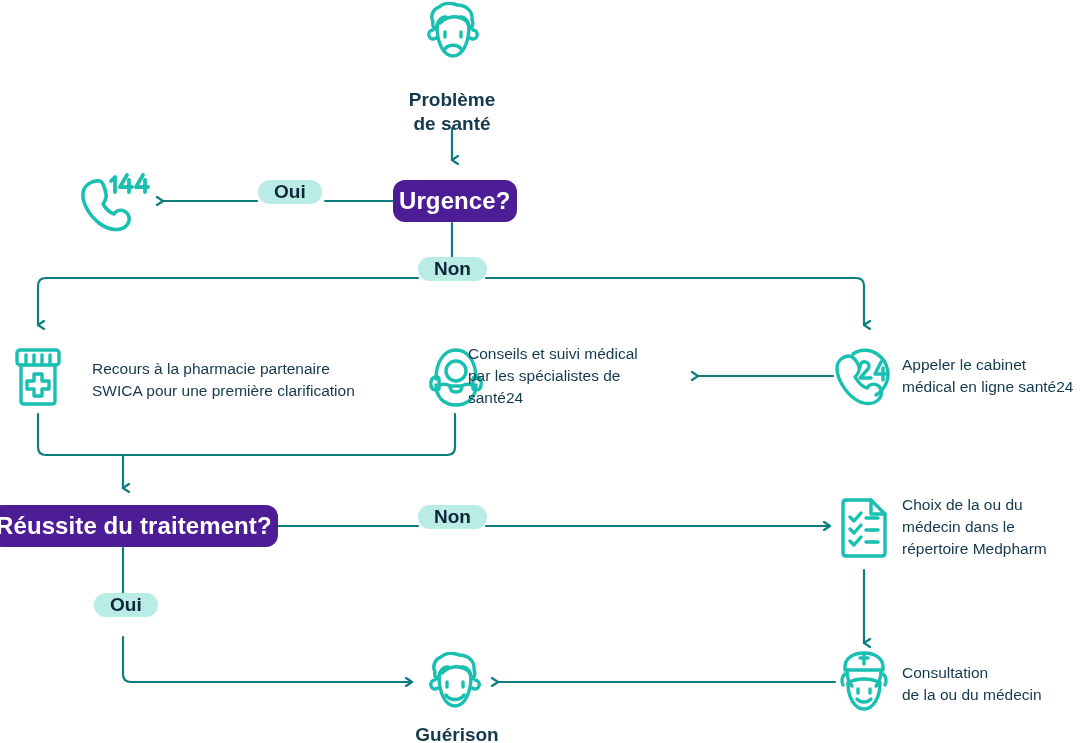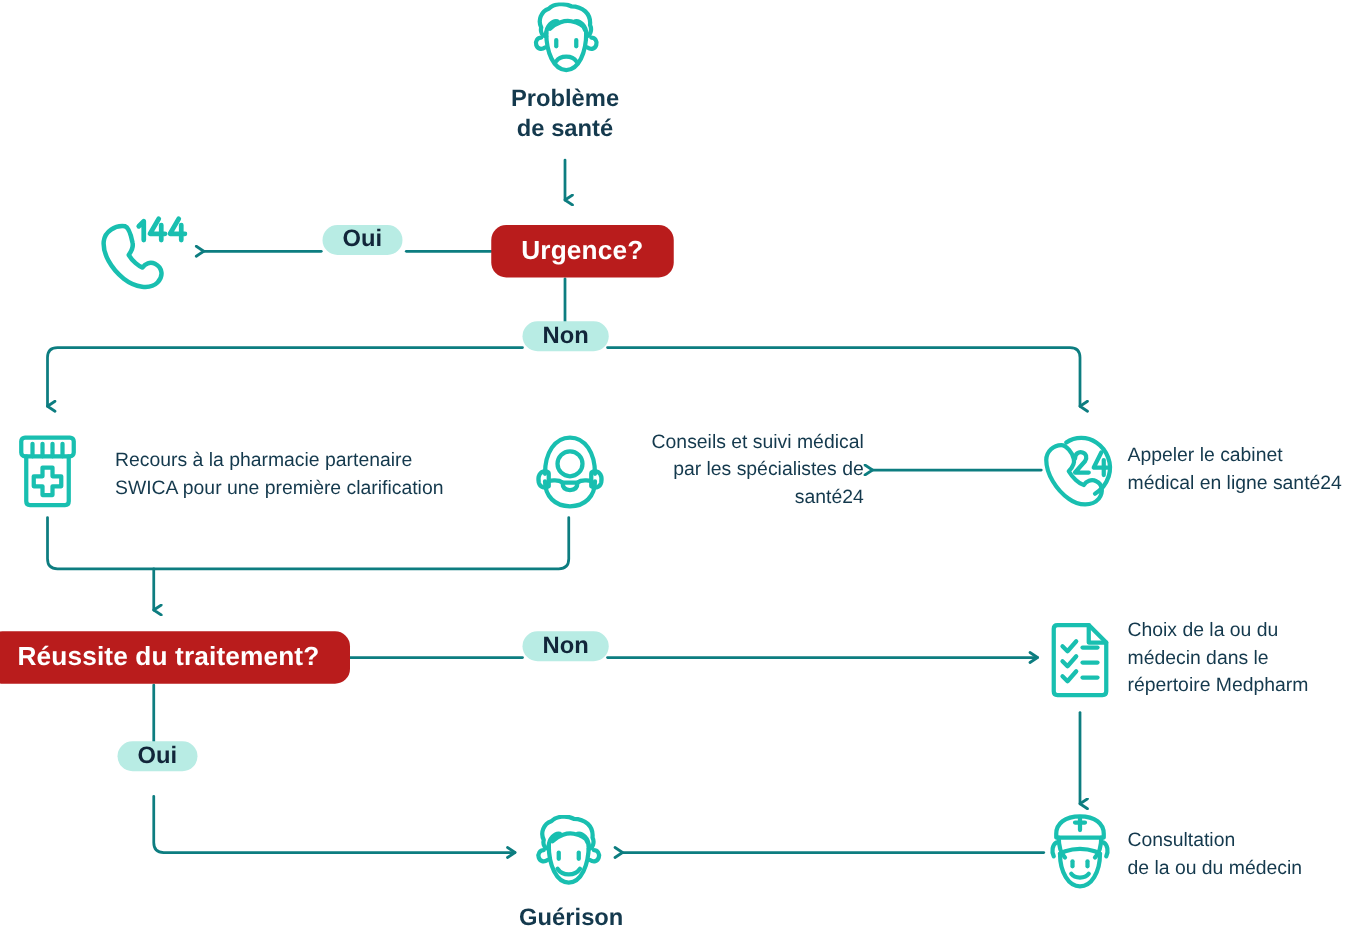--- a/index.html
+++ b/index.html
@@ -22,30 +22,30 @@
     left: 0; top: 0;
     width: 1083px;
     height: 743px;
     pointer-events: none;
   }
   .node {
     position: absolute;
   }
   
   .pill-dark {
-    background: #b91c1c;
+    background: #4c1d95;
     color: #ffffff;
     border-radius: 12px;
     font-weight: bold;
-    font-size: 21px;
+    font-size: 24px;
     letter-spacing: .1px;
     display: flex;
     align-items: center;
     justify-content: center;
-    padding: 0 24px;
+    padding: 0 6px;
     height: 42px;
     box-sizing: border-box;
     white-space: nowrap;
   }
   
   .pill-light {
     background: #b8ece4;
     color: #12263a;
     border-radius: 12px;
     font-weight: bold;
@@ -134,21 +134,21 @@
       <path d="M13,25 C13,19 18,14 22,15"></path>
       <path d="M45,25 C45,19 40,14 36,15"></path>
       <path d="M16,21 C21,16 28,14 33,15 C38,16 43,18 44,22"></path>
       <path d="M9,28 C6,28 4,31 5,34 C6,37 9,38 12,36"></path>
       <path d="M49,28 C52,28 54,31 53,34 C52,37 49,38 46,36"></path>
       <line x1="21" y1="30" x2="21" y2="35"></line>
       <line x1="37" y1="30" x2="37" y2="35"></line>
       <path d="M21,47 C24,42 34,42 37,47"></path>
     </svg>
   </div>
-  <div class="node caption-center" style="left:352px; top:68px; width:200px;">Problème
+  <div class="node caption-center" style="left:352px; top:88px; width:200px;">Problème
 de santé</div>
 
   <div class="icon-wrap" style="left:78px; top:168px;">
     <svg width="72" height="70" viewBox="0 0 72 70" fill="none" stroke="#19bfb0" stroke-width="3.6" stroke-linecap="round" stroke-linejoin="round">
       <path d="M22,13 C14,12 6,17 5,25 C4,35 11,47 21,55 C30,62 42,64 48,58 C53,53 52,46 46,43 C42,41 38,43 36,46 C33,45 28,41 25,36 C27,33 29,30 28,26 C27,21 25,14 22,13 Z"></path>
       <g stroke-width="3.8">
         <path d="M33,13 L37,9 L37,24"></path>
         <path d="M49,7 L42,19 L54,19 M51,12 L51,24"></path>
         <path d="M65,7 L58,19 L70,19 M67,12 L67,24"></path>
       </g>
@@ -179,21 +179,21 @@
     <svg width="56" height="64" viewBox="0 0 56 64" fill="none" stroke="#19bfb0" stroke-width="3.4" stroke-linecap="round" stroke-linejoin="round">
       <path d="M8,34 C8,17 16,5 28,5 C40,5 48,17 48,34"></path>
       <circle cx="28" cy="26" r="10"></circle>
       <path d="M8,32 C4,32 2,36 3,41 C4,45 8,46 11,44 L11,34 C11,32 10,32 8,32 Z"></path>
       <path d="M48,32 C52,32 54,36 53,41 C52,45 48,46 45,44 L45,34 C45,32 46,32 48,32 Z"></path>
       <path d="M11,40 C11,40 18,38 22,41 L34,41 C38,38 45,40 45,40"></path>
       <path d="M8,40 C8,52 16,60 28,60 C40,60 48,52 48,40"></path>
       <path d="M22,41 C22,45 24,47 28,47 C32,47 34,45 34,41"></path>
     </svg>
   </div>
-  <div class="node caption" style="left:481px; top:343px; width:210px;text-align:right;">Conseils et suivi médical
+  <div class="node caption" style="left:468px; top:343px; width:210px;">Conseils et suivi médical
 par les spécialistes de
 santé24</div>
 
   <div class="icon-wrap" style="left:832px; top:345px;">
     <svg width="64" height="64" viewBox="0 0 64 64" fill="none" stroke="#19bfb0" stroke-width="3.4" stroke-linecap="round" stroke-linejoin="round">
       <path d="M17,11 C11,11 5,16 5,23 C5,34 13,47 23,54 C31,60 42,60 47,54 C51,49 50,42 45,40 C41,38 37,40 35,43 C31,42 26,37 23,32 C26,29 28,26 27,22 C26,17 21,11 17,11 Z"></path>
       <path d="M21,9 C28,4 38,4 45,9 C54,15 58,26 55,36 C53,42 49,47 44,50"></path>
       <path d="M28,22 C28,18 31,16 34,17 C37,18 38,21 36,24 L28,33 L39,33"></path>
       <path d="M49,17 L43,29 L54,29 M51,23 L51,35"></path>
     </svg>

